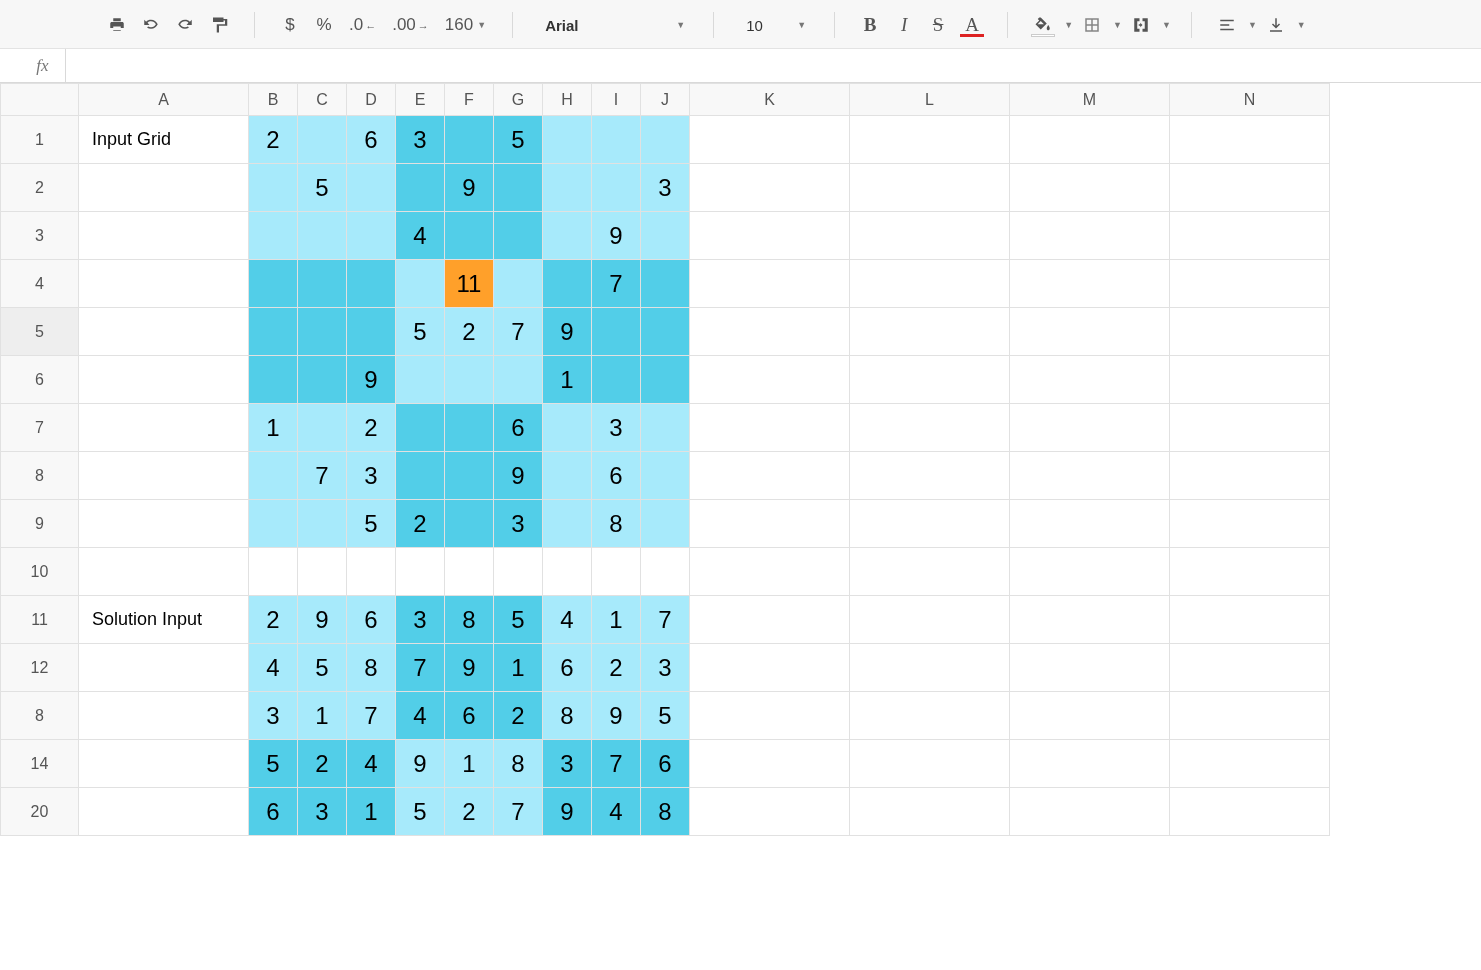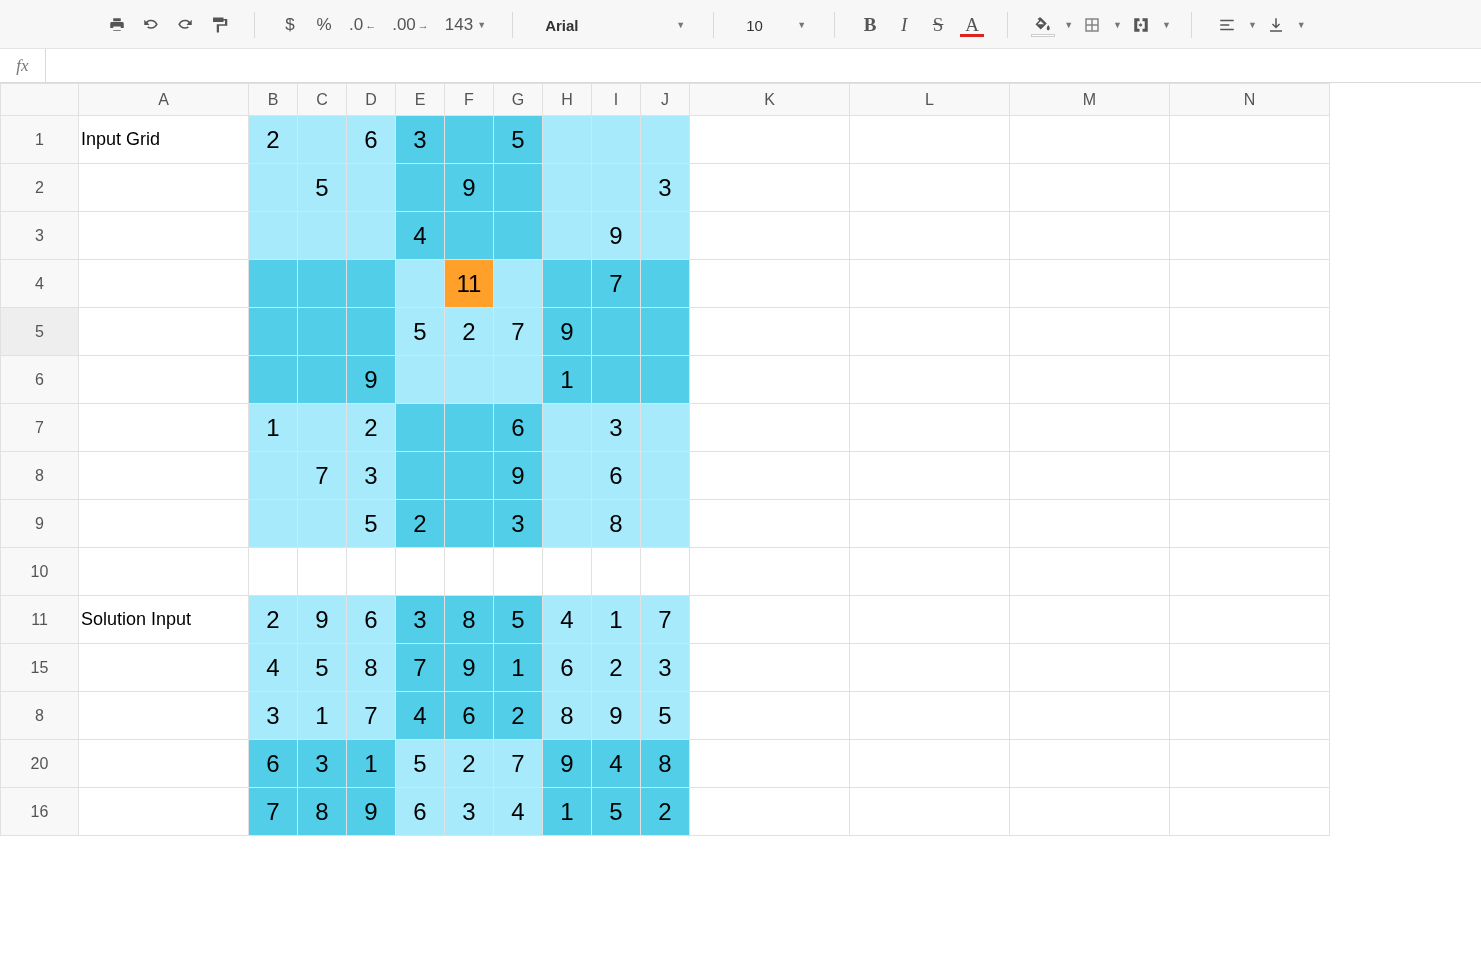--- a/index.html
+++ b/index.html
@@ -73,20 +73,21 @@
     font-family: "Times New Roman", serif;
     color: #777;
     width: 46px;
     text-align: center;
     font-size: 17px;
     border-right: 1px solid #d9d9d9;
     height: 100%;
     display:flex;
     align-items:center;
     justify-content:center;
+    margin-left:20px;
   }
   .formula-input {
     flex: 1;
     border: none;
     outline: none;
     padding: 0 10px;
     font-size: 15px;
     height: 100%;
   }
 
@@ -130,21 +131,21 @@
   td.row-hdr.sel { background: #eee; }
   td.cell {
     height: 48px;
     font-size: 24px;
     text-align: center;
     color: #000;
   }
   td.cell.label {
     text-align: left;
     font-size: 18px;
-    padding-left: 2px;
+    padding-left: 13px;
   }
   .c-light { background: #a7eafb; }
   .c-dark  { background: #52cee8; }
   .c-err   { background: #ffa02a; }
 
   
   svg.ic { width: 18px; height: 18px; fill: #555; }
 
   
   .acolor { position: relative; font-family:"Times New Roman",serif; font-size:19px;}
@@ -193,21 +194,21 @@
   <span class="tb-btn">%</span>
   <span class="tb-btn wide">
     <span>.0</span>
       <span style="font-size:11px">←</span>
   </span>
   <span class="tb-btn wide">
     <span>.00</span>
       <span style="font-size:11px">→</span>
   </span>
   <span class="tb-btn wide">
-    <span>143</span>
+    <span>160</span>
       <span class="tb-caret">▼</span>
   </span>
 
   <span class="tb-sep"></span>
 
   <span class="font-family-box">
     <span>Arial</span>
       <span class="tb-caret">▼</span>
   </span>
 
@@ -487,21 +488,21 @@
           <td class="cell c-dark">5</td>
           <td class="cell c-light">4</td>
           <td class="cell c-light">1</td>
           <td class="cell c-light">7</td>
           <td class="cell"></td>
           <td class="cell"></td>
           <td class="cell"></td>
           <td class="cell"></td>
         </tr>
         <tr>
-          <td class="row-hdr">15</td>
+          <td class="row-hdr">12</td>
           <td class="cell"></td>
           <td class="cell c-light">4</td>
           <td class="cell c-light">5</td>
           <td class="cell c-light">8</td>
           <td class="cell c-dark">7</td>
           <td class="cell c-dark">9</td>
           <td class="cell c-dark">1</td>
           <td class="cell c-light">6</td>
           <td class="cell c-light">2</td>
           <td class="cell c-light">3</td>
@@ -521,48 +522,48 @@
           <td class="cell c-dark">2</td>
           <td class="cell c-light">8</td>
           <td class="cell c-light">9</td>
           <td class="cell c-light">5</td>
           <td class="cell"></td>
           <td class="cell"></td>
           <td class="cell"></td>
           <td class="cell"></td>
         </tr>
         <tr>
+          <td class="row-hdr">14</td>
+          <td class="cell"></td>
+          <td class="cell c-dark">5</td>
+          <td class="cell c-dark">2</td>
+          <td class="cell c-dark">4</td>
+          <td class="cell c-light">9</td>
+          <td class="cell c-light">1</td>
+          <td class="cell c-light">8</td>
+          <td class="cell c-dark">3</td>
+          <td class="cell c-dark">7</td>
+          <td class="cell c-dark">6</td>
+          <td class="cell"></td>
+          <td class="cell"></td>
+          <td class="cell"></td>
+          <td class="cell"></td>
+        </tr>
+        <tr>
           <td class="row-hdr">20</td>
           <td class="cell"></td>
           <td class="cell c-dark">6</td>
           <td class="cell c-dark">3</td>
           <td class="cell c-dark">1</td>
           <td class="cell c-light">5</td>
           <td class="cell c-light">2</td>
           <td class="cell c-light">7</td>
           <td class="cell c-dark">9</td>
           <td class="cell c-dark">4</td>
           <td class="cell c-dark">8</td>
           <td class="cell"></td>
           <td class="cell"></td>
           <td class="cell"></td>
           <td class="cell"></td>
         </tr>
-        <tr>
-          <td class="row-hdr">16</td>
-          <td class="cell"></td>
-          <td class="cell c-dark">7</td>
-          <td class="cell c-dark">8</td>
-          <td class="cell c-dark">9</td>
-          <td class="cell c-light">6</td>
-          <td class="cell c-light">3</td>
-          <td class="cell c-light">4</td>
-          <td class="cell c-dark">1</td>
-          <td class="cell c-dark">5</td>
-          <td class="cell c-dark">2</td>
-          <td class="cell"></td>
-          <td class="cell"></td>
-          <td class="cell"></td>
-          <td class="cell"></td>
-        </tr>
       </tbody>
     </table>
 </div>
 
 </body></html>

